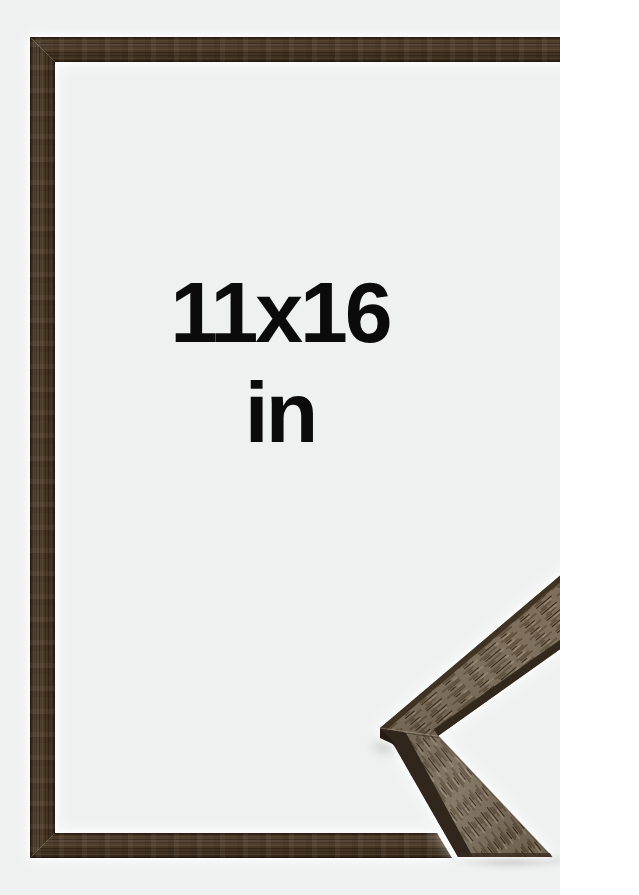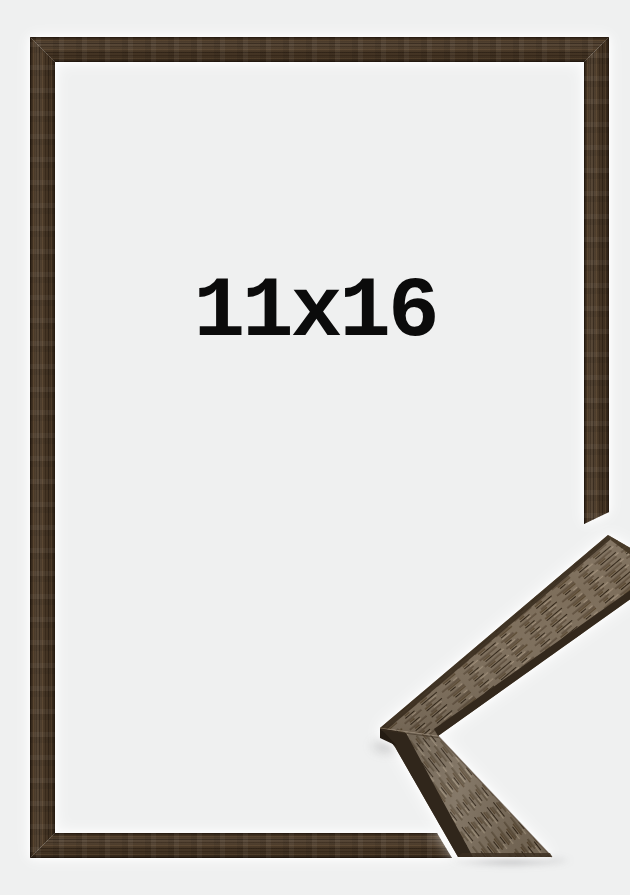--- a/index.html
+++ b/index.html
@@ -1,21 +1,21 @@
 <!DOCTYPE html>
 <html><head>
 <meta charset="utf-8">
 <style>
   html,body{margin:0;padding:0;}
   .stage{
     position:relative;
-    width:630px;height:895px;
+    width:560px;height:895px;
     overflow:hidden;
     background:#eff0f0;
-    font-family:Liberation Mono, monospace;
+    font-family:Liberation Sans, sans-serif;
   }
 
   
   .frame{
     position:absolute;left:30px;top:37px;width:579px;height:821px;
     filter:drop-shadow(0 0 3px rgba(255,255,255,.95)) drop-shadow(0 0 8px rgba(255,255,255,.85));
   }
   .strip{position:absolute;}
   .wood-h{
     background-color:#4b3a28;
@@ -69,20 +69,21 @@
 
   <div class="frame">
     <div class="strip top wood-h"></div>
     <div class="strip left wood-v"></div>
     <div class="strip right wood-v"></div>
     <div class="strip bottom wood-h"></div>
   </div>
 
   <div class="label">
     <div>11x16</div>
+    <div>in</div>
   </div>
 
   <div class="shadow s1"></div>
   <div class="shadow s2"></div>
 
   <svg class="corner-sample" viewBox="0 0 279 410" width="279" height="410">
     <defs>
       <pattern id="grainU" width="150" height="8" patternUnits="userSpaceOnUse" patternTransform="rotate(-40)">
         <rect width="150" height="8" fill="#7d6e5b"></rect>
         <line x1="0" y1="1.3" x2="150" y2="1.3" stroke="#57462f" stroke-width="1.4" stroke-dasharray="16 10 6 14 9 21"></line>

